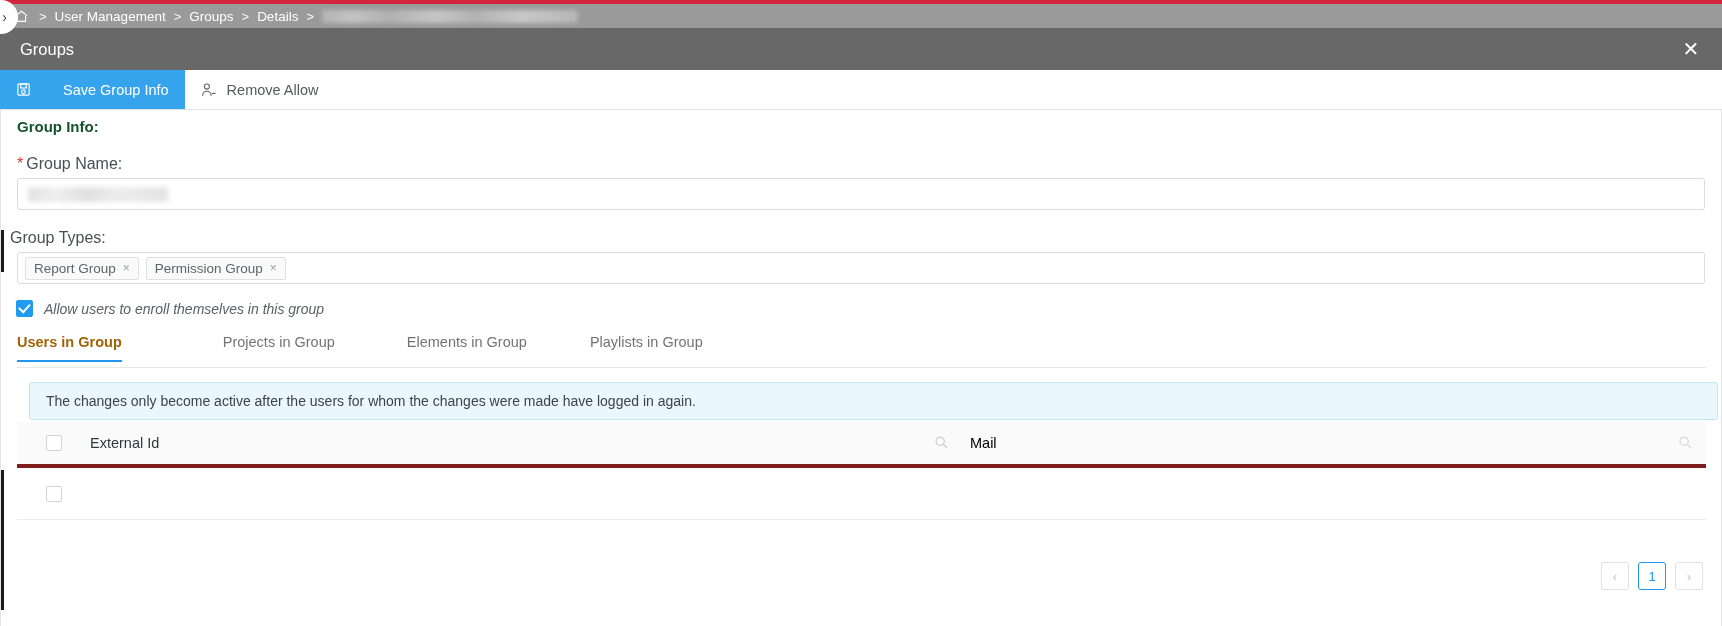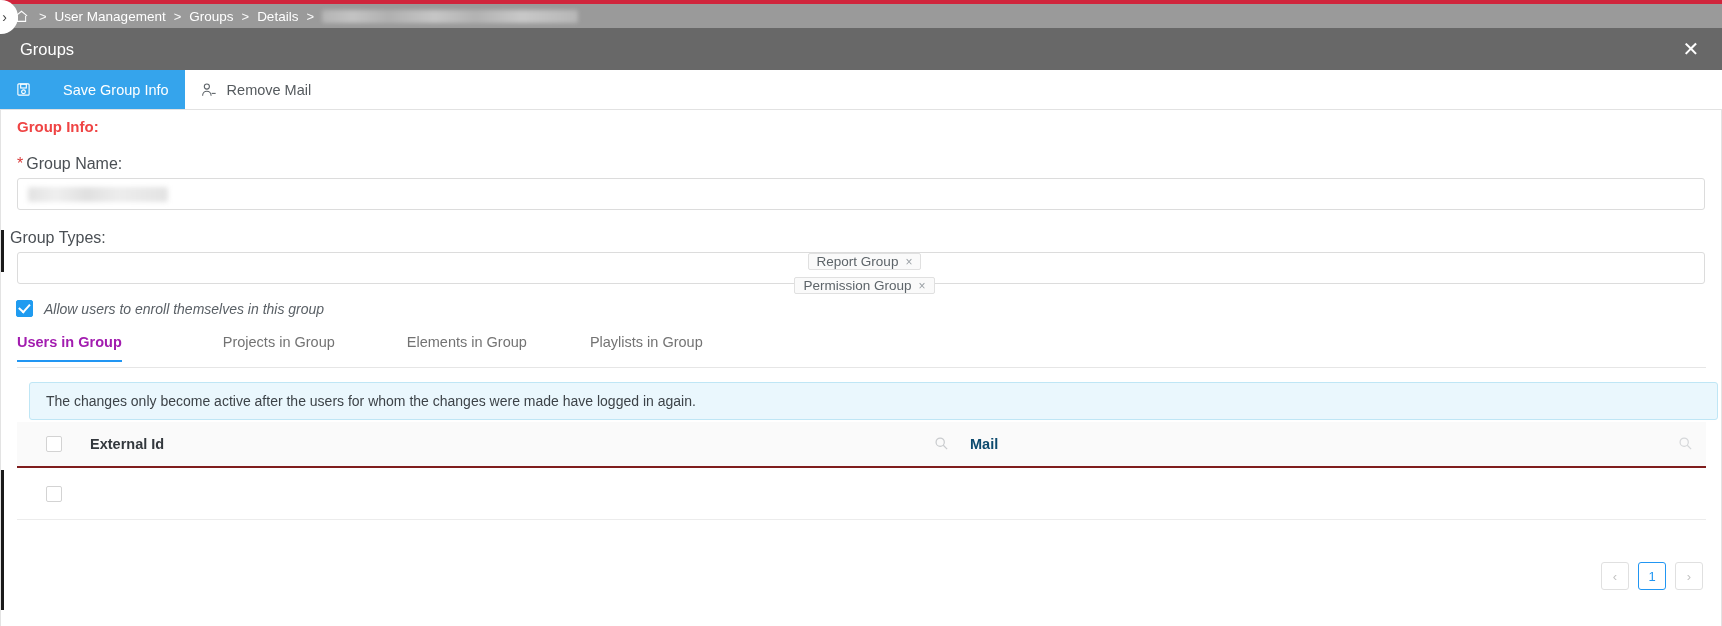--- a/index.html
+++ b/index.html
@@ -90,21 +90,21 @@
     border-left: 1px solid #e3e3e3;
     border-right: 1px solid #e3e3e3;
   }
   
   .edge-mark {
     position: absolute; left: 0; width: 3px; background: #1a1a1a;
   }
 
   .group-info-h {
     position: absolute; left: 16px; top: 8px;
-    font-size: 15px; font-weight: bold; color: #ef4444;
+    font-size: 15px; font-weight: bold; color: #14532d;
   }
   .lbl {
     position: absolute; font-size: 16px; color: #4a4f54;
   }
   .req-star { color: #d93a3a; margin-right: 3px; }
 
   .text-input {
     position: absolute; left: 16px; width: 1688px; height: 32px;
     border: 1px solid #dcdcdc; border-radius: 3px; background: #fff;
   }
@@ -112,21 +112,21 @@
     position: absolute; left: 10px; top: 8px;
     width: 140px; height: 15px;
     background: linear-gradient(90deg,#e2e2e2 0%,#efefef 20%,#e0e0e0 42%,#ededed 65%,#e3e3e3 100%);
     filter: blur(2.4px);
     border-radius: 2px;
   }
 
   .tag-box {
     position: absolute; left: 16px; width: 1688px; height: 32px;
     border: 1px solid #dcdcdc; border-radius: 3px; background: #fff;
-    display: flex; align-items: center; padding-left: 7px; gap: 7px; flex-direction: column;
+    display: flex; align-items: center; padding-left: 7px; gap: 7px;
   }
   .tag {
     display: inline-flex; align-items: center; gap: 7px;
     height: 23px; padding: 0 8px;
     border: 1px solid #e0e0e0; border-radius: 2px;
     background: #fafafa;
     font-size: 13.5px; color: #5d6469; white-space: nowrap;
   }
   .tag .x { color: #9aa0a5; font-size: 12px; cursor: pointer; }
 
@@ -150,50 +150,50 @@
   .tabs {
     position: absolute; left: 16px; top: 222px; width: 1689px; height: 36px;
     border-bottom: 1px solid #e6e6e6;
     display: flex; align-items: flex-start;
   }
   .tab {
     font-size: 14.5px; color: #737373; cursor: pointer;
     padding: 2px 0 11px 0; white-space: nowrap;
     position: relative;
   }
-  .tab.active { color: #a21caf; font-weight: bold; }
+  .tab.active { color: #a16207; font-weight: bold; }
   .tab.active::after {
     content: ""; position: absolute; left: 0; right: 0; bottom: -1px;
     height: 2px; background: #2196f3;
   }
   .tab-gap1 { width: 101px; } .tab-gap2 { width: 72px; } .tab-gap3 { width: 63px; }
 
   
   .info-banner {
     position: absolute; left: 28px; top: 272px; width: 1689px; height: 38px;
     background: #eaf7fd; border: 1px solid #bfe6f5; border-radius: 3px;
     display: flex; align-items: center; padding-left: 16px;
     font-size: 14px; color: #3d4348;
   }
 
   
   .tbl { position: absolute; left: 16px; top: 312px; width: 1689px; }
   .tbl-head {
     height: 46px; background: #fafafa;
-    border-bottom: 2px solid #7f1d1d;
-    display: flex; align-items: center; position: relative; font-weight: bold;
+    border-bottom: 4px solid #7f1d1d;
+    display: flex; align-items: center; position: relative;
   }
   .cell-chk { width: 73px; display: flex; justify-content: center; }
   .box-chk {
     width: 16px; height: 16px; border: 1px solid #d3d3d3;
     border-radius: 2px; background: #fff; cursor: pointer;
   }
   .col-ext { width: 880px; font-size: 14.5px; color: #33383d; position: relative; }
   .col-ext .txt { display: inline-block; }
-  .col-mail { flex: 1; font-size: 14.5px; color: #0c4a6e; position: relative; }
+  .col-mail { flex: 1; font-size: 14.5px; color: #000000; position: relative; }
   .srch {
     position: absolute; top: 50%; transform: translateY(-50%);
     width: 16px; height: 16px; cursor: pointer; opacity: .45;
   }
   .srch-ext { right: 20px; }
   .srch-mail { right: 12px; }
 
   .tbl-row {
     height: 52px; display: flex; align-items: center;
     border-bottom: 1px solid #ececec; background: #fff;
@@ -263,21 +263,21 @@
       <span>Save Group Info</span>
     </div>
     <div class="tb-btn">
       <span class="ic">
         <svg width="17" height="16" viewBox="0 0 18 16" fill="none" stroke="#5d6368" stroke-width="1.15">
           <circle cx="6.2" cy="4.4" r="2.7"></circle>
           <path d="M1.7 14.2 c0-3 2.1-4.9 4.5-4.9 s4.5 1.9 4.5 4.9"></path>
           <path d="M11.3 11.6 h4.2"></path>
         </svg>
       </span>
-      <span>Remove Mail</span>
+      <span>Remove Allow</span>
     </div>
   </div>
 
   <div class="body-area">
 
     <div class="edge-mark" style="top:120px;height:42px;"></div>
     <div class="edge-mark" style="top:360px;height:140px;"></div>
 
     <div class="group-info-h">Group Info:</div>
 

